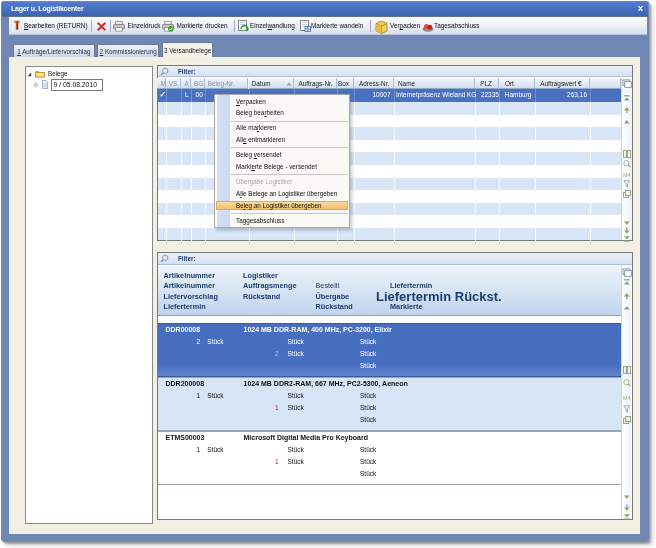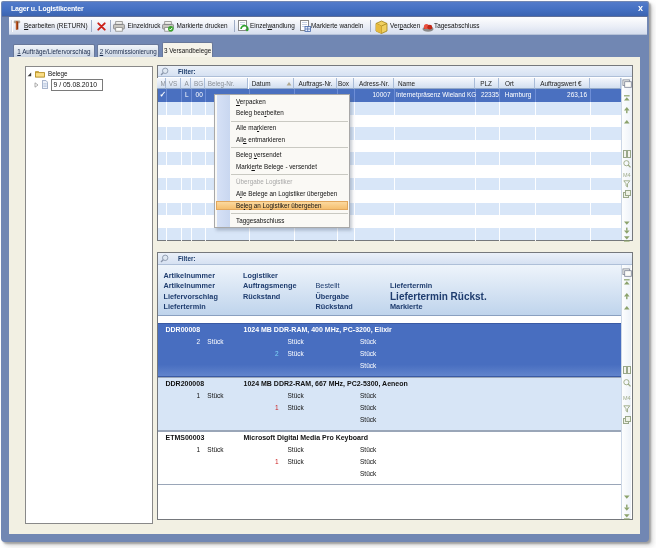--- a/index.html
+++ b/index.html
@@ -203,21 +203,21 @@
 <div style="left:158px;top:264.5px;width:463.5px;height:51.5px;background:linear-gradient(#eef4fb,#bfd4ec);border-bottom:1px solid #8aa0c0;"></div>
 <div style="left:163.5px;top:271.5px;width:150px;height:8px;font-size:7.3px;font-weight:bold;color:#1e3c6e;line-height:8px;">Artikelnummer</div>
 <div style="left:243px;top:271.5px;width:150px;height:8px;font-size:7.3px;font-weight:bold;color:#1e3c6e;line-height:8px;">Logistiker</div>
 <div style="left:163.5px;top:282px;width:150px;height:8px;font-size:7.3px;font-weight:bold;color:#1e3c6e;line-height:8px;">Artikelnummer</div>
 <div style="left:243px;top:282px;width:150px;height:8px;font-size:7.3px;font-weight:bold;color:#1e3c6e;line-height:8px;">Auftragsmenge</div>
 <div style="left:315.5px;top:282px;width:150px;height:8px;font-size:7.3px;font-weight:normal;color:#1e3c6e;line-height:8px;">Bestellt</div>
 <div style="left:390px;top:282px;width:150px;height:8px;font-size:7.3px;font-weight:bold;color:#1e3c6e;line-height:8px;">Liefertermin</div>
 <div style="left:163.5px;top:292.5px;width:150px;height:8px;font-size:7.3px;font-weight:bold;color:#1e3c6e;line-height:8px;">Liefervorschlag</div>
 <div style="left:243px;top:292.5px;width:150px;height:8px;font-size:7.3px;font-weight:bold;color:#1e3c6e;line-height:8px;">Rückstand</div>
 <div style="left:315.5px;top:292.5px;width:150px;height:8px;font-size:7.3px;font-weight:bold;color:#1e3c6e;line-height:8px;">Übergabe</div>
-<div style="left:390px;top:292.5px;width:150px;height:8px;font-size:10px;font-weight:bold;color:#1e3c6e;line-height:8px;">Liefertermin Rückst.</div>
+<div style="left:376px;top:292.5px;width:150px;height:8px;font-size:13px;font-weight:bold;color:#1e3c6e;line-height:8px;">Liefertermin Rückst.</div>
 <div style="left:163.5px;top:302.5px;width:150px;height:8px;font-size:7.3px;font-weight:bold;color:#1e3c6e;line-height:8px;">Liefertermin</div>
 <div style="left:315.5px;top:302.5px;width:150px;height:8px;font-size:7.3px;font-weight:bold;color:#1e3c6e;line-height:8px;">Rückstand</div>
 <div style="left:390px;top:302.5px;width:150px;height:8px;font-size:7.3px;font-weight:bold;color:#1e3c6e;line-height:8px;">Markierte</div>
 <div style="left:158px;top:322.5px;width:463.5px;height:54.5px;background:linear-gradient(#486ec0 78%,#6184cc);border-top:1px solid #3a5aa4;border-bottom:1px solid #3a5aa4;"></div>
 <div style="left:165.5px;top:324.5px;width:80px;height:9px;font-size:7px;font-weight:bold;color:#fff;line-height:9px;">DDR00008</div>
 <div style="left:243.5px;top:324.5px;width:250px;height:9px;font-size:7px;font-weight:bold;color:#fff;line-height:9px;">1024 MB DDR-RAM, 400 MHz, PC-3200, Elixir</div>
 <div style="left:169px;top:336.5px;width:31px;height:9px;font-size:6.5px;color:#fff;line-height:9px;text-align:right;">2</div>
 <div style="left:207.3px;top:336.5px;width:25px;height:9px;font-size:6.5px;color:#fff;line-height:9px;">Stück</div>
 <div style="left:287.5px;top:336.5px;width:25px;height:9px;font-size:6.5px;color:#fff;line-height:9px;">Stück</div>
 <div style="left:360px;top:336.5px;width:25px;height:9px;font-size:6.5px;color:#fff;line-height:9px;">Stück</div>

